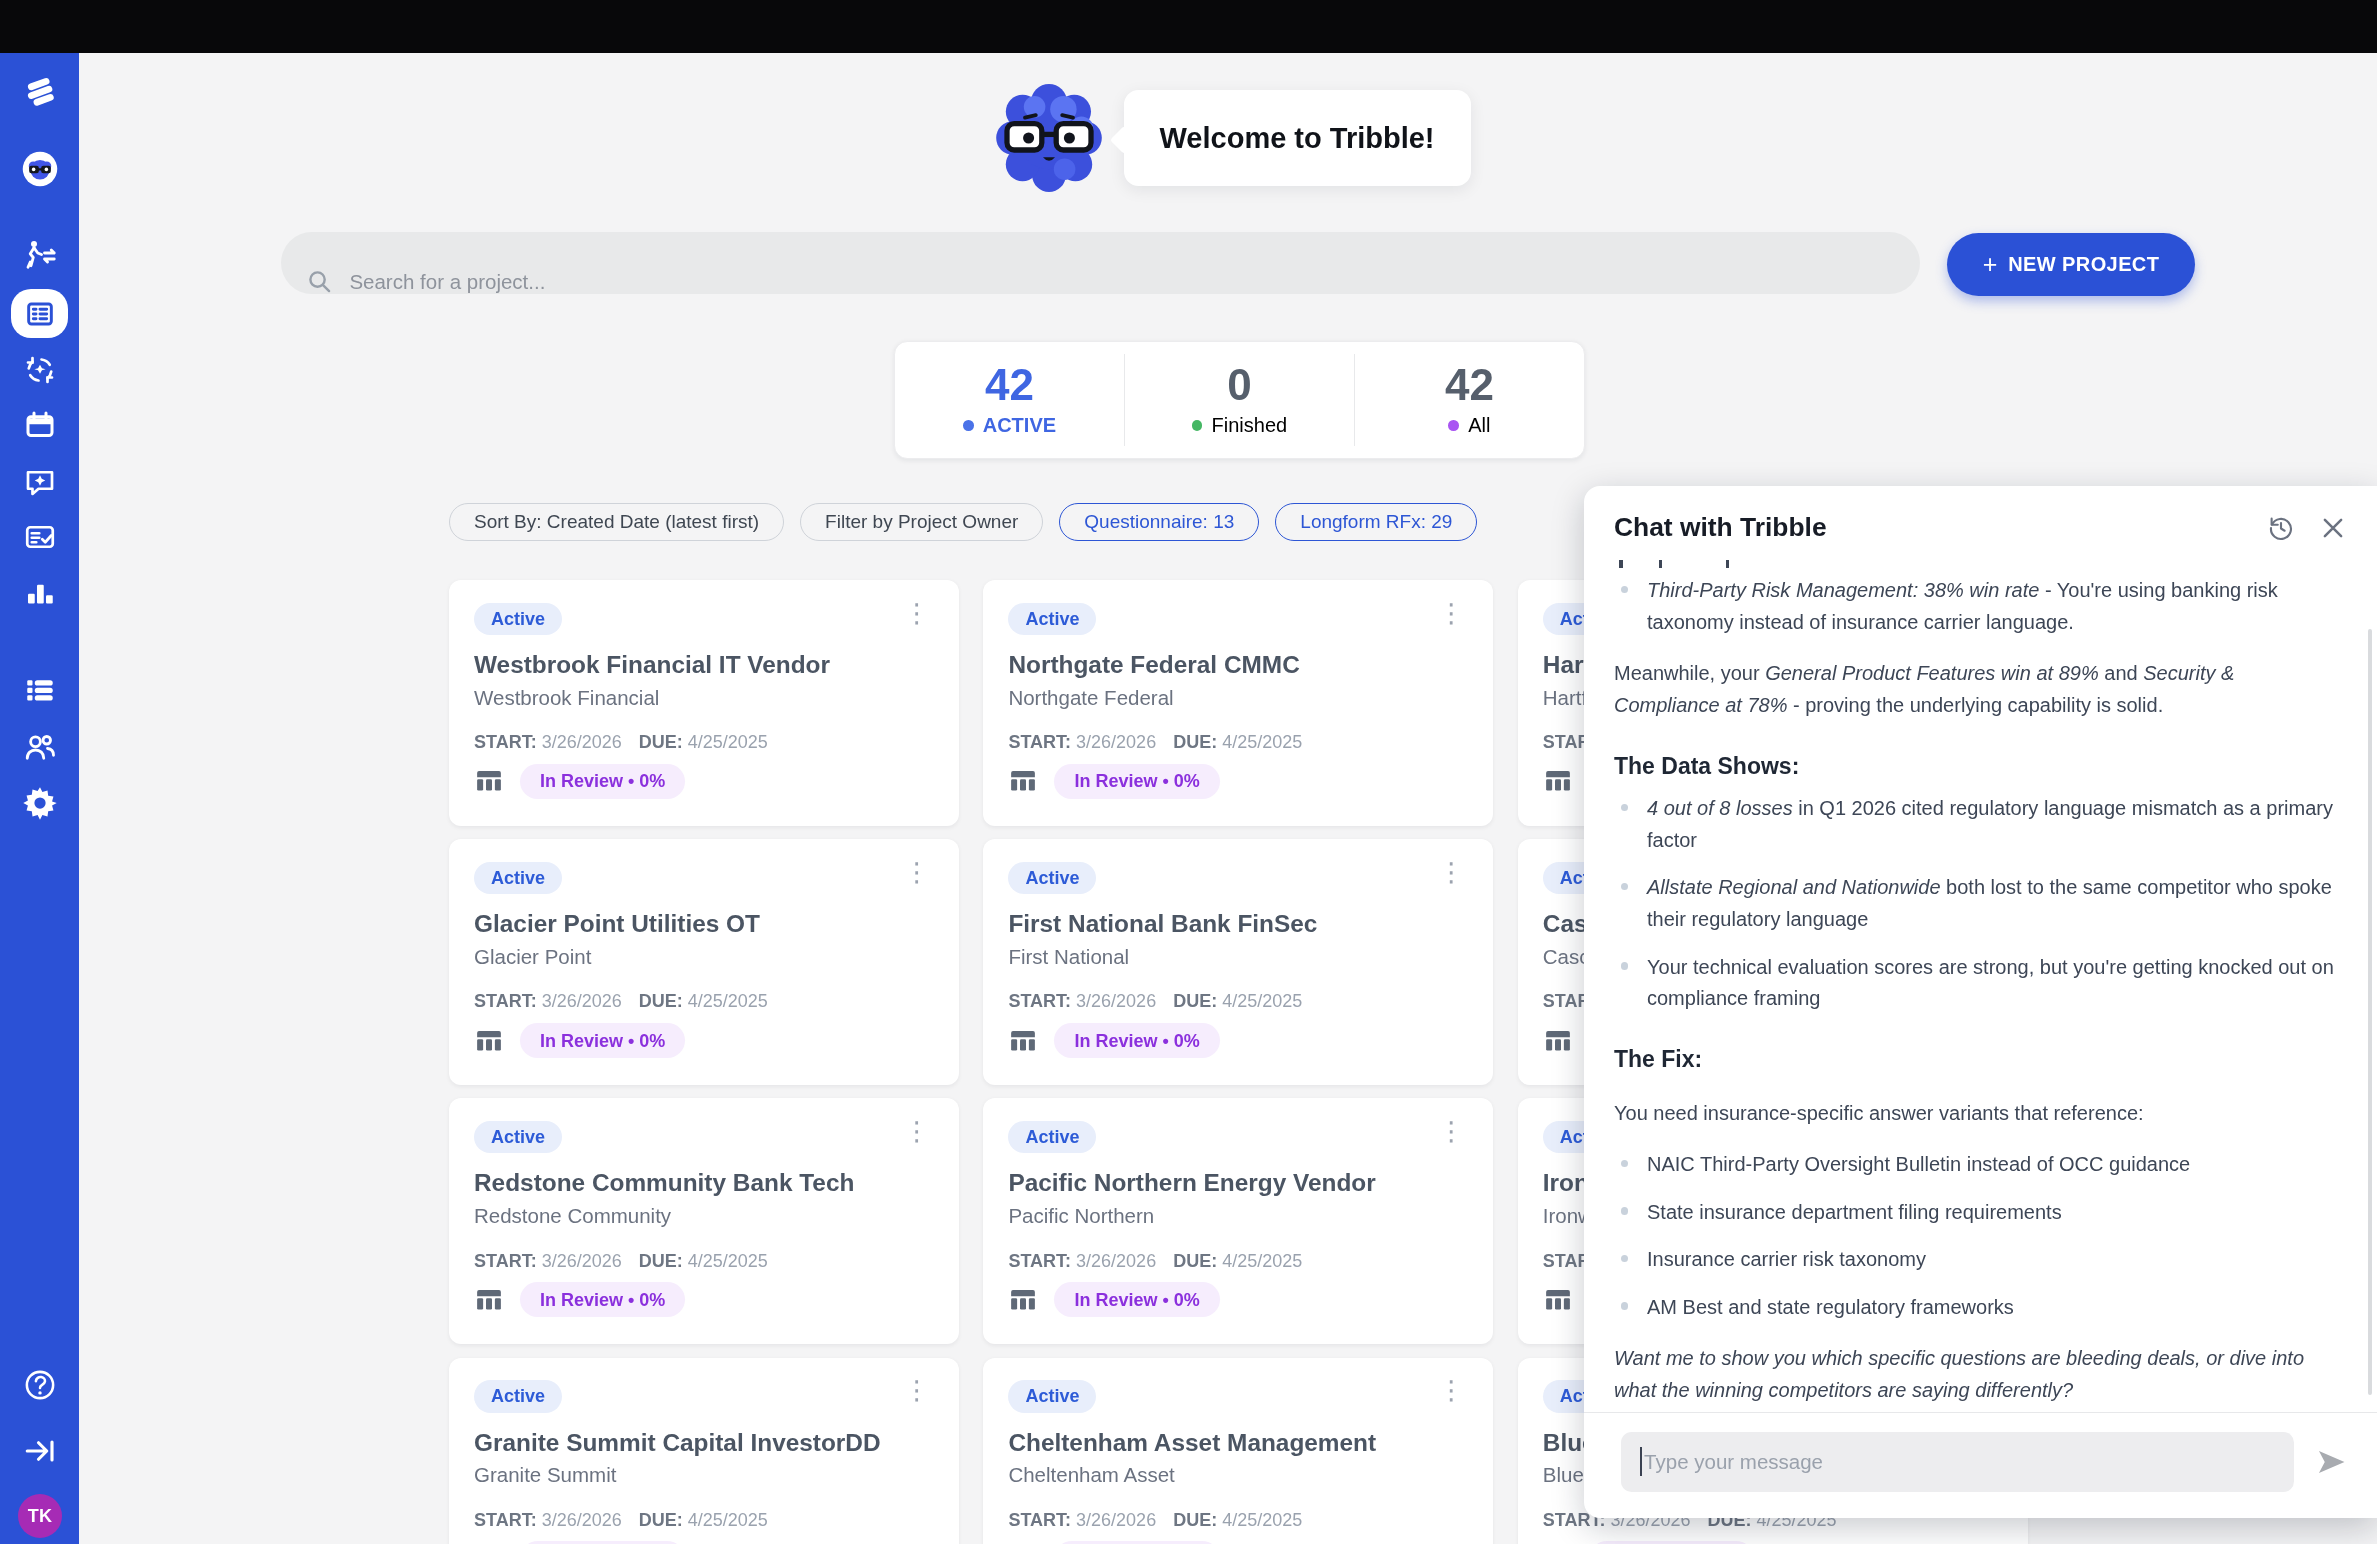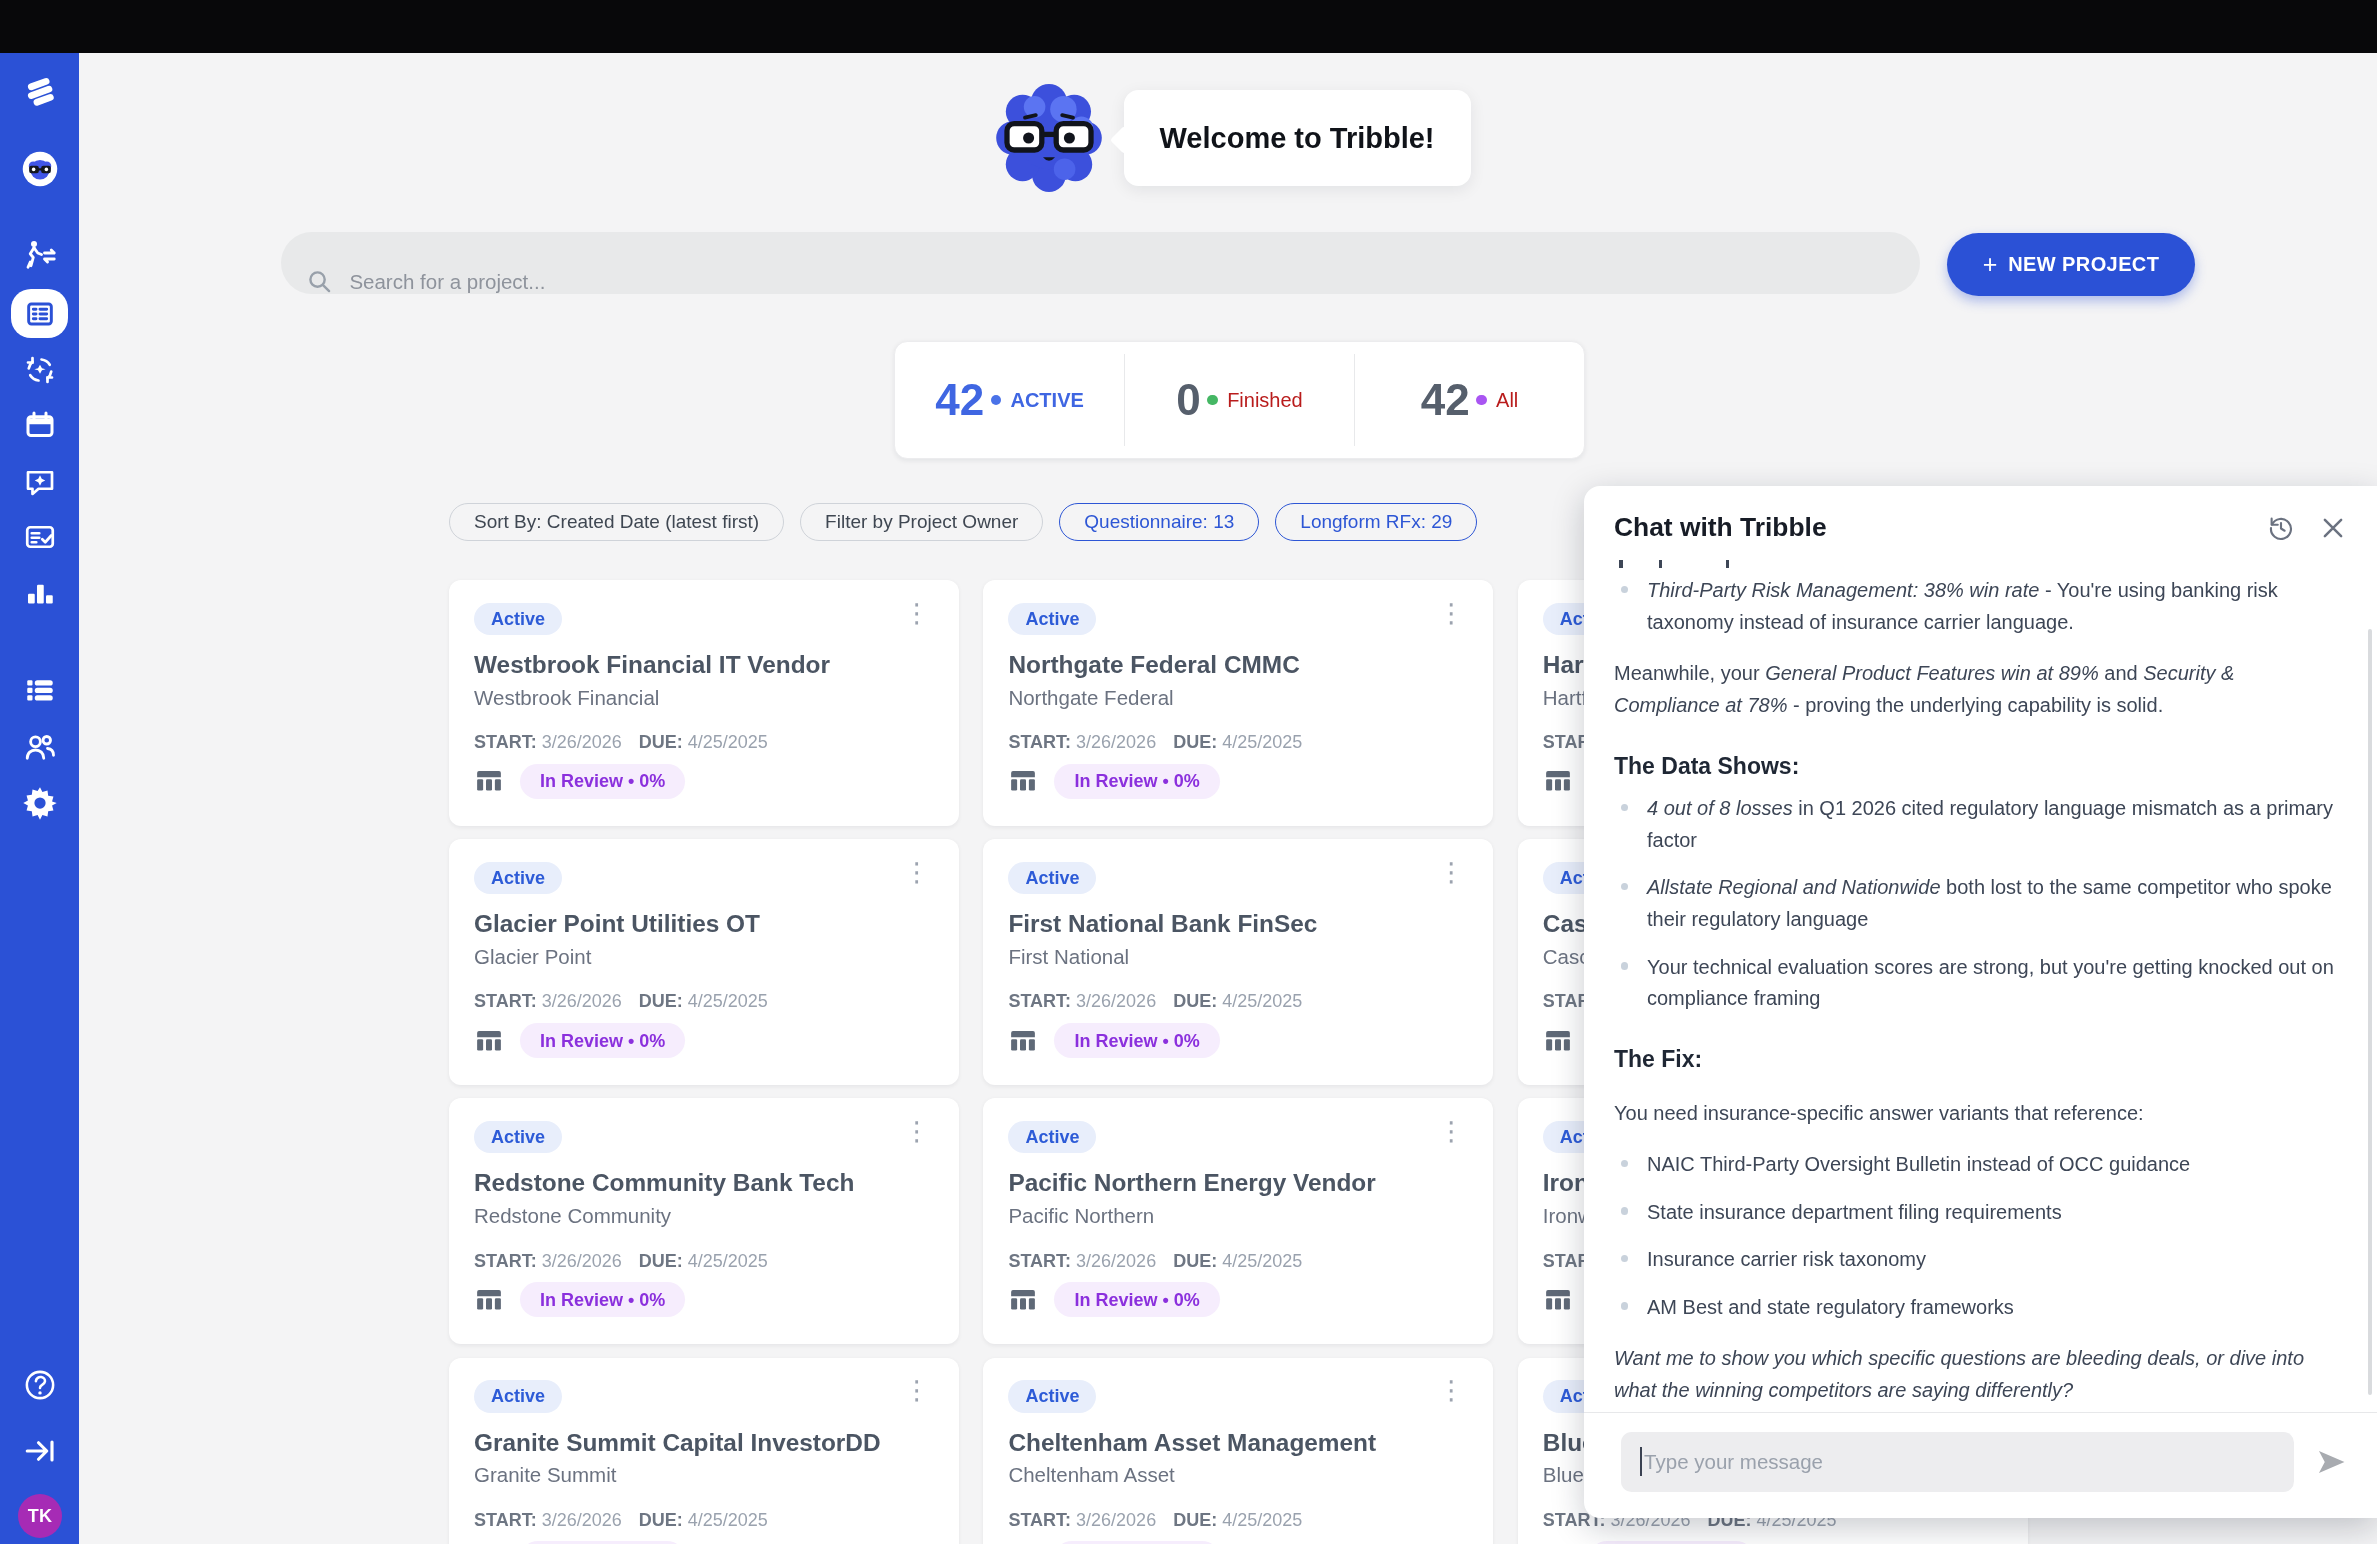--- a/index.html
+++ b/index.html
@@ -36,24 +36,24 @@
     color:#4b5563; font-family:inherit; }
   .searchbar input::placeholder { color:#8e939c; }
   .newproj { position:absolute; left:1947px; top:233px; width:248px; height:63px; background:#2b51d6;
     border-radius:32px; color:#fff; display:flex; align-items:center; justify-content:center;
     font-size:20px; font-weight:600; letter-spacing:0.4px; box-shadow:0 5.3px 12px rgba(43,81,214,.35); }
   .newproj .plus { font-size:25px; font-weight:400; margin-right:10.6px; line-height:1; }
   
   .stats { position:absolute; left:894px; top:341px; width:691px; height:118px; background:#fff;
     border-radius:13.2px; box-shadow:0 1.3px 5.3px rgba(16,24,40,.07); border:0.7px solid #ececee;
     display:flex; align-items:stretch; padding:12px 0; }
-  .stat { flex:1; display:flex; flex-direction:row; align-items:center; justify-content:center; gap:6.6px; }
+  .stat { flex:1; display:flex; flex-direction:column; align-items:center; justify-content:center; gap:6.6px; }
   .stat + .stat { border-left:0.7px solid #e8e9eb; }
   .stat-val { font-size:44px; font-weight:700; color:#565f6c; line-height:1; }
-  .stat-lbl { font-size:20px; color:#b91c1c; display:flex; align-items:center; gap:9.2px; }
+  .stat-lbl { font-size:20px; color:#000000; display:flex; align-items:center; gap:9.2px; }
   .stat.active .stat-val, .stat.active .stat-lbl { color:#3f66e2; font-weight:700; }
   .dot { width:10.6px; height:10.6px; border-radius:50%; display:inline-block; }
   
   .chips { position:absolute; left:449px; top:503px; display:flex; gap:16px; align-items:center; }
   .chip { height:38px; padding:0 24px; border-radius:19px; border:1.3px solid #cfd3d9; font-size:19px;
     color:#3f4752; display:flex; align-items:center; white-space:nowrap; background:transparent; }
   .chip-blue { border-color:#2d56d5; color:#2d56d5; border-width:1.7px; }
   
   .grid { position:absolute; left:449px; top:580px; display:grid;
     grid-template-columns:repeat(3,510px); grid-auto-rows:246px; column-gap:24.4px; row-gap:13.2px; }

